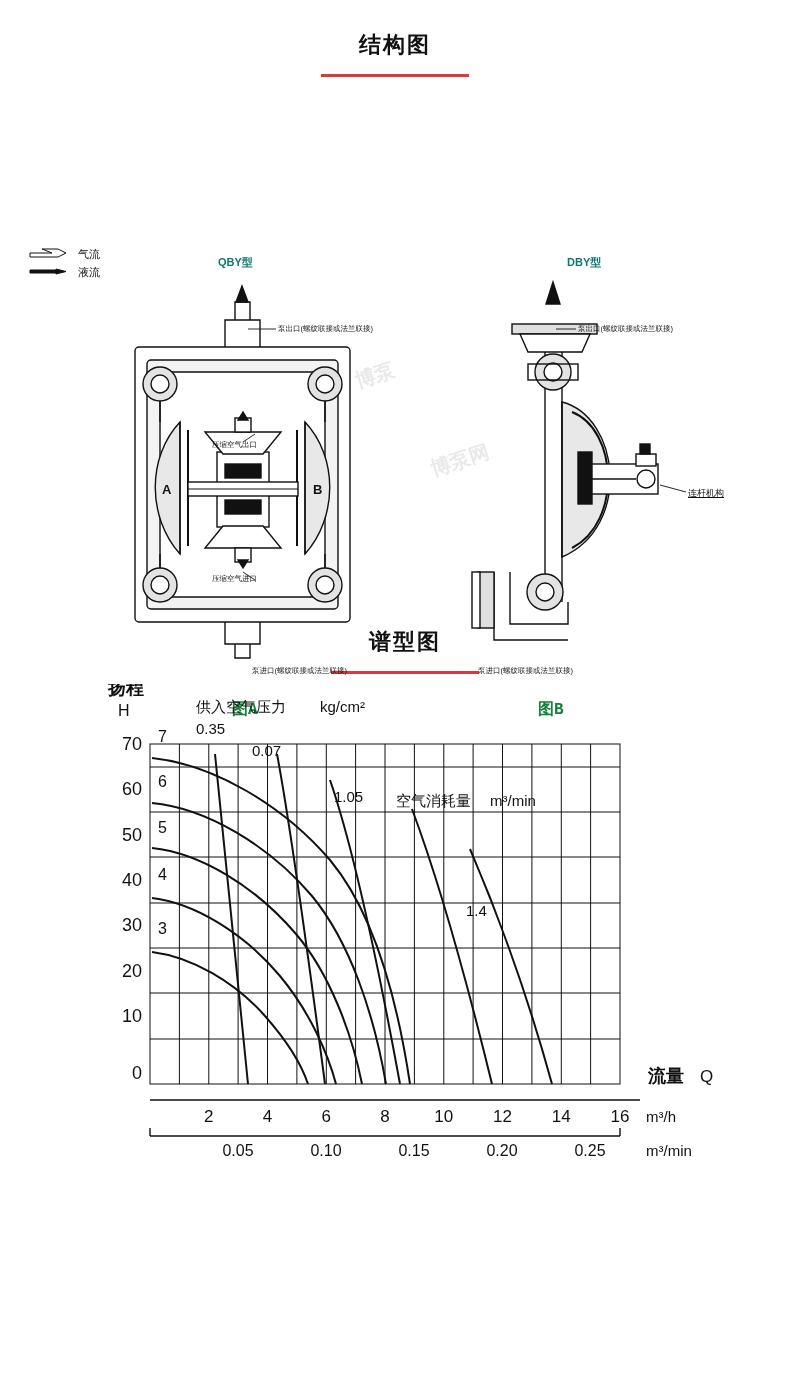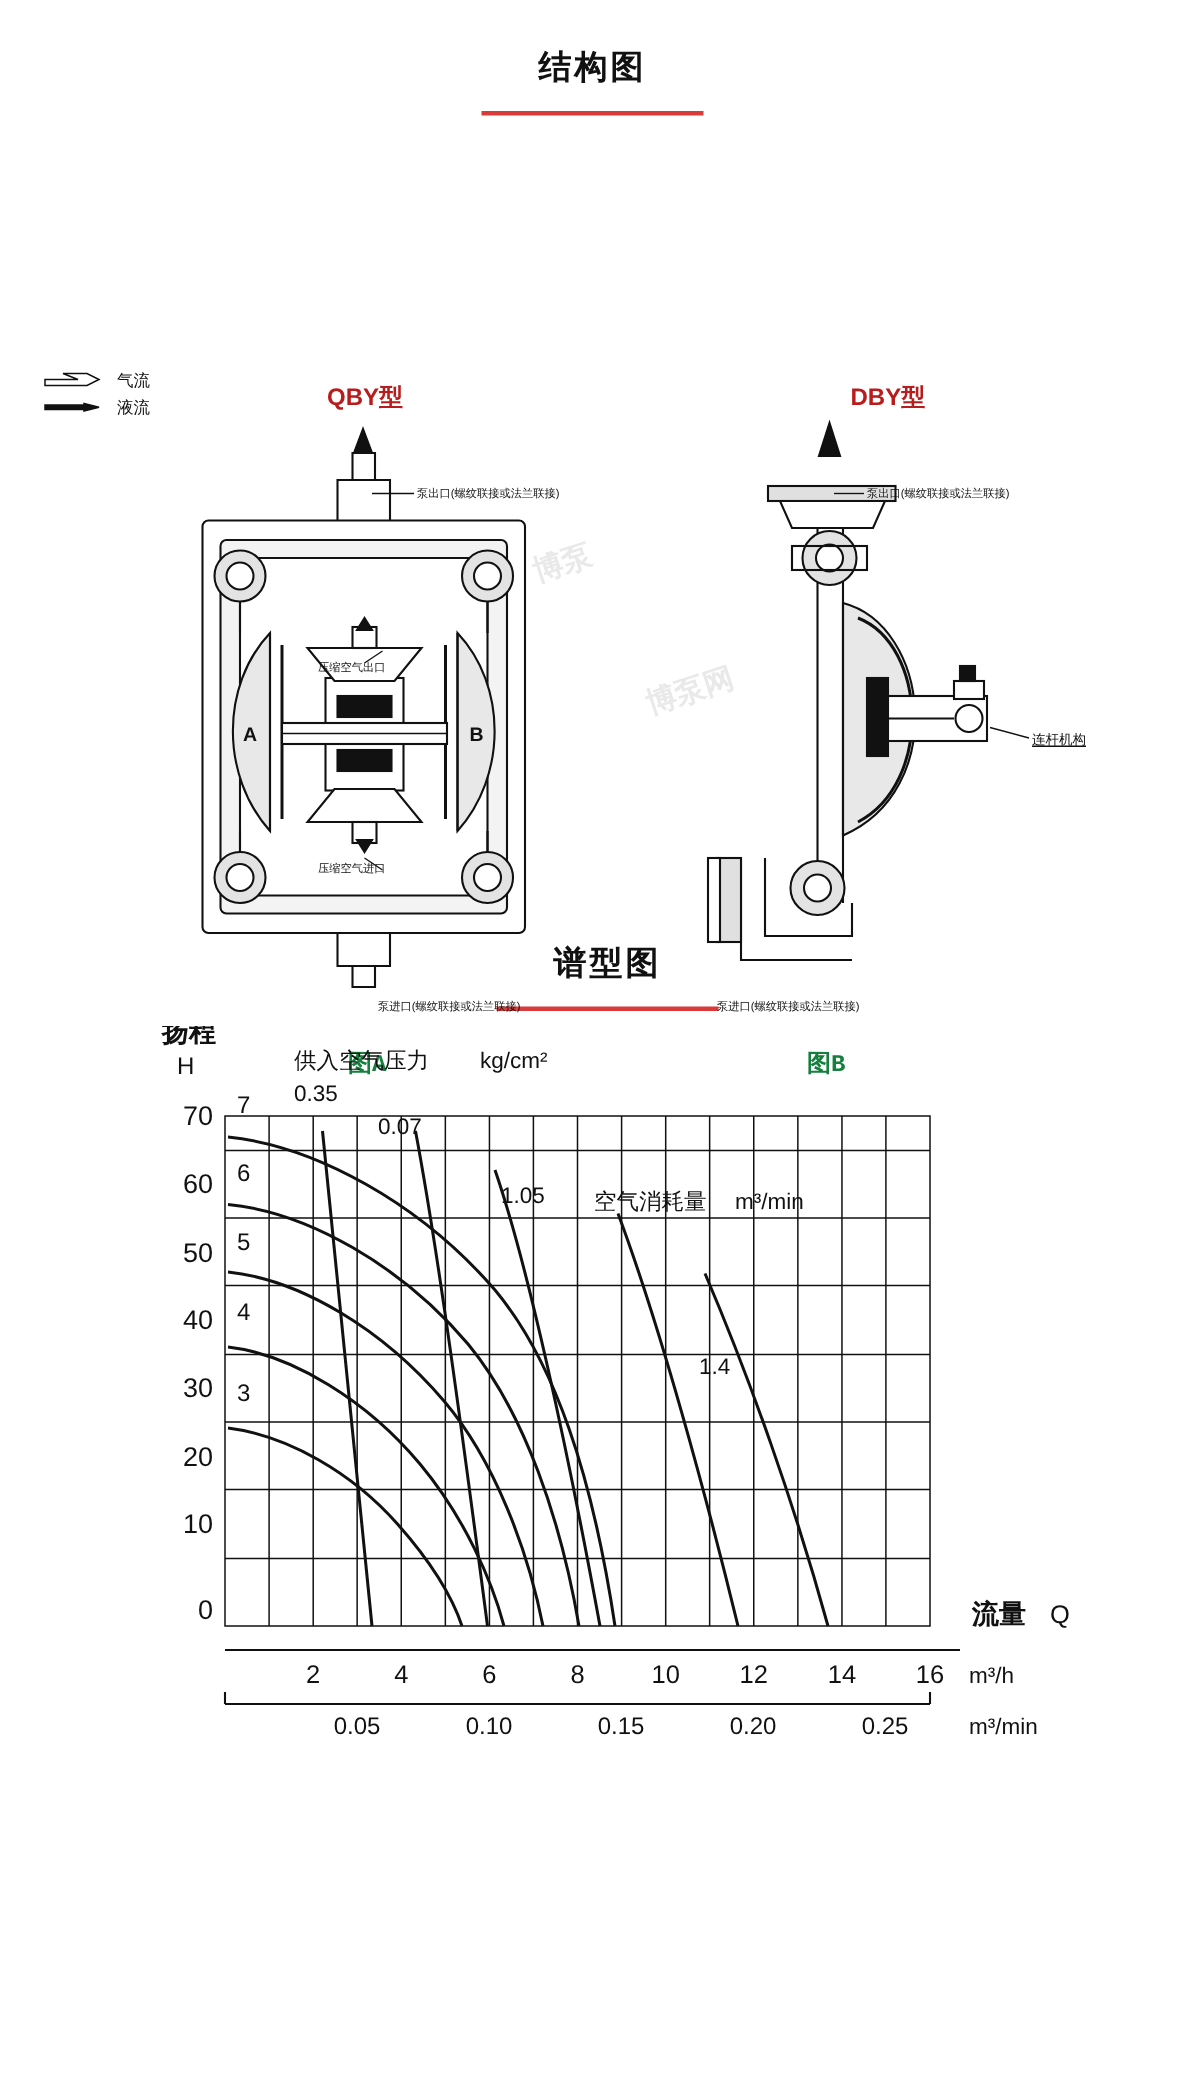--- a/index.html
+++ b/index.html
@@ -50,23 +50,23 @@
   }
   .legend-row {
     display: flex;
     align-items: center;
     gap: 6px;
     height: 18px;
   }
   .legend-label { font-size: 11px; color: #111; }
   .model-label {
     position: absolute;
-    font-size: 16px;
+    font-size: 11px;
     font-weight: bold;
-    color: #b91c1c;
+    color: #0f766e;
   }
   .fig-label {
     position: absolute;
     font-size: 16px;
     font-weight: bold;
     color: #15803d;
     font-family: Liberation Mono, monospace;
   }
   .callout-sm {
     position: absolute;

